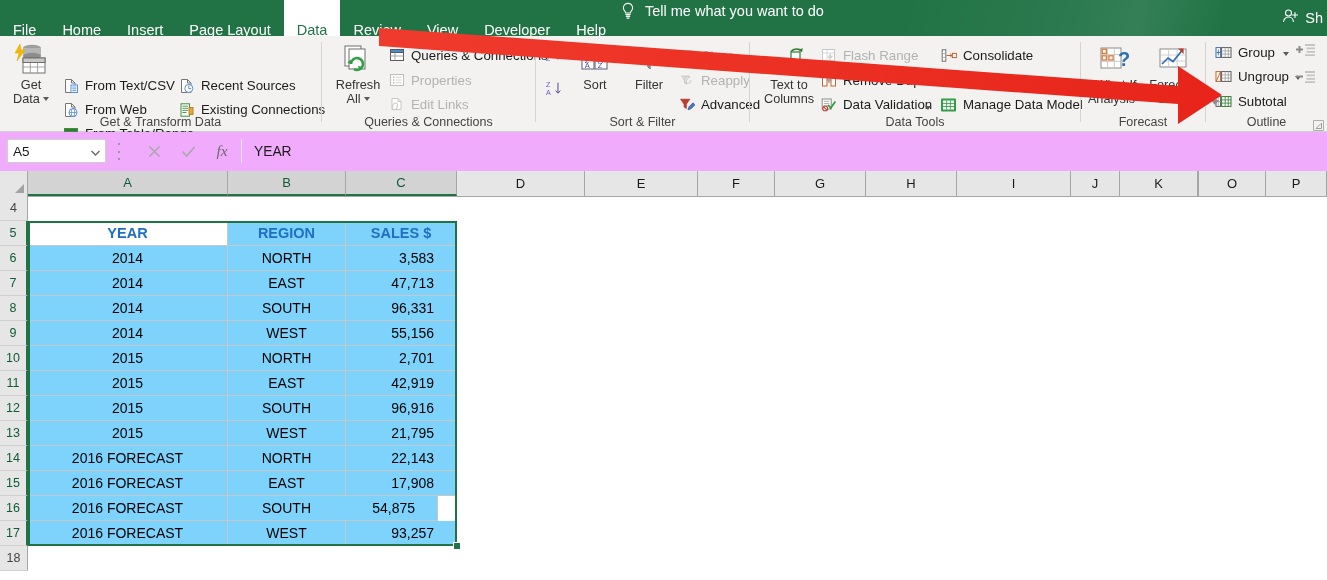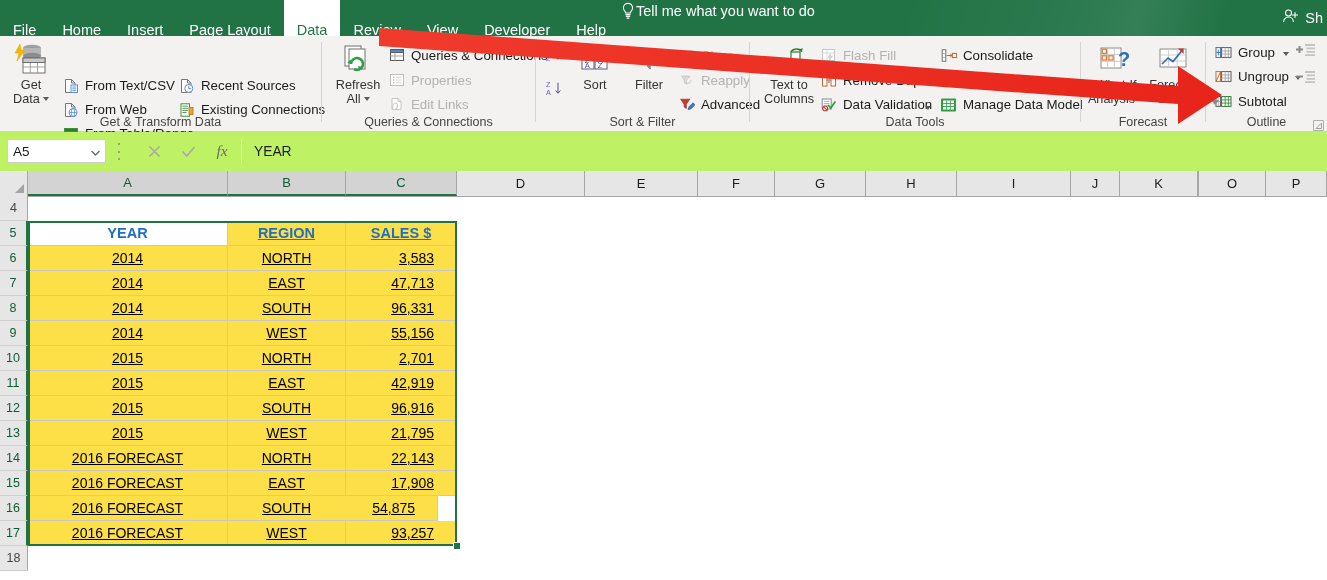--- a/index.html
+++ b/index.html
@@ -21,21 +21,21 @@
     background:linear-gradient(105deg,rgba(255,255,255,0) 0%,rgba(255,255,255,.05) 40%,rgba(255,255,255,.09) 55%,rgba(255,255,255,0) 75%);
     pointer-events:none;
   }
   .tabs{position:absolute;left:0;top:0;height:36px;display:flex;align-items:stretch;}
   .tab{
     display:flex;align-items:center;padding:12px 13px;height:36px;
     color:#fff;font-size:14.5px;white-space:nowrap;cursor:default;
   }
   .tab.active{background:#fff;color:#217346;}
   .tellme{
-    position:absolute;left:620px;top:0;height:22px;display:flex;align-items:center;
+    position:absolute;left:620px;top:0;height:22px;display:flex;align-items:center;gap:9px;
     color:#fff;font-size:14.5px;white-space:nowrap;
   }
   .bulb{display:inline-block;width:16px;height:18px;position:relative;}
   .bulb svg{display:block;}
   .share{
     position:absolute;right:4px;top:0;height:36px;display:flex;align-items:center;gap:6px;
     color:#fff;font-size:14.5px;white-space:nowrap;overflow:hidden;
   }
 
   
@@ -61,21 +61,21 @@
     font-size:13.3px;color:#1b1b1b;white-space:nowrap;cursor:default;
   }
   .smallbtn.dis{color:#b2b2b2;}
   .smallbtn .ic{width:17px;height:17px;display:flex;align-items:center;justify-content:center;flex:0 0 17px;}
   .caret{display:inline-block;width:0;height:0;border-left:3.5px solid transparent;border-right:3.5px solid transparent;border-top:4px solid #5a5a5a;margin-left:3px;vertical-align:middle;}
   .dlg{position:absolute;right:3px;bottom:3px;width:11px;height:11px;opacity:.55;}
 
   
   .fbar{
     position:absolute;left:0;top:132px;width:1327px;height:39px;
-    background:#bef264;border-bottom:4px solid #000000;
+    background:#f0abfc;border-bottom:4px solid #000000;
   }
   .namebox{
     position:absolute;left:7px;top:7px;width:99px;height:24px;
     border:1px solid #d0cece;background:#fff;display:flex;align-items:center;
     padding:0 5px;font-size:13.5px;color:#1b1b1b;box-sizing:border-box;
   }
   .namebox .nbcaret{margin-left:auto;}
   .vdots{position:absolute;left:117px;top:11px;width:3px;height:17px;
     display:flex;flex-direction:column;justify-content:space-between;align-items:center;}
   .vdots i{display:block;width:2px;height:2px;background:#8a8a8a;border-radius:50%;}
@@ -113,21 +113,21 @@
   .rh.sel{color:#0e5c36;border-right:2px solid #217346;}
 
   .cells{position:absolute;left:28px;top:25px;right:0;bottom:0;}
   .row{position:absolute;left:0;height:25px;width:1299px;}
   .cell{
     position:absolute;top:0;height:25px;box-sizing:border-box;
     display:flex;align-items:center;font-size:14px;color:#000;
     border-bottom:1px solid #c8c8c8;border-right:1px solid #c8c8c8;
     padding:0 6px;white-space:nowrap;overflow:hidden;
   }
-  .cell.fill{background:#fde047;text-decoration:underline;}
+  .cell.fill{background:#7dd3fc;}
   .cell.white{background:#fff;}
   .cell.hdr{color:#1f6fc4;font-weight:bold;font-size:14.5px;justify-content:center;}
   .cell.ctr{justify-content:center;}
   .cell.rt{justify-content:flex-end;padding-right:22px;}
 
   .selrect{
     position:absolute;border:2px solid #217346;box-sizing:border-box;pointer-events:none;
   }
   .selhandle{position:absolute;width:6px;height:6px;background:#217346;border:1px solid #fff;box-sizing:content-box;}
 
@@ -426,21 +426,21 @@
       </div>
 
       <div class="smallbtn dis" style="left:70px;top:11px;">
         <span class="ic">
           <svg width="16" height="15" viewBox="0 0 16 15">
             <rect x="1.5" y="1.5" width="12" height="11" fill="#fff" stroke="#c6c6c6" stroke-width="1"></rect>
             <path d="M1.5 5h12M6 1.5v11" stroke="#d5d5d5" stroke-width=".9"></path>
             <path d="M9.5 5.5l-2.5 4h2l-1 3.5 3.5-5h-2.2z" fill="#d8d8d8" stroke="#c6c6c6" stroke-width=".6"></path>
           </svg>
         </span>
-        <span>Flash Fill</span>
+        <span>Flash Range</span>
       </div>
 
       <div class="smallbtn" style="left:70px;top:36px;">
         <span class="ic">
           <svg width="16" height="15" viewBox="0 0 16 15">
             <rect x="1.5" y="2" width="4.5" height="11" fill="#fff" stroke="#c4642f" stroke-width="1"></rect>
             <rect x="10" y="2" width="4.5" height="11" fill="#fff" stroke="#c4642f" stroke-width="1"></rect>
             <path d="M8 4v6M5.5 7h5" stroke="#8a8a8a" stroke-width="1.2"></path>
           </svg>
         </span>

